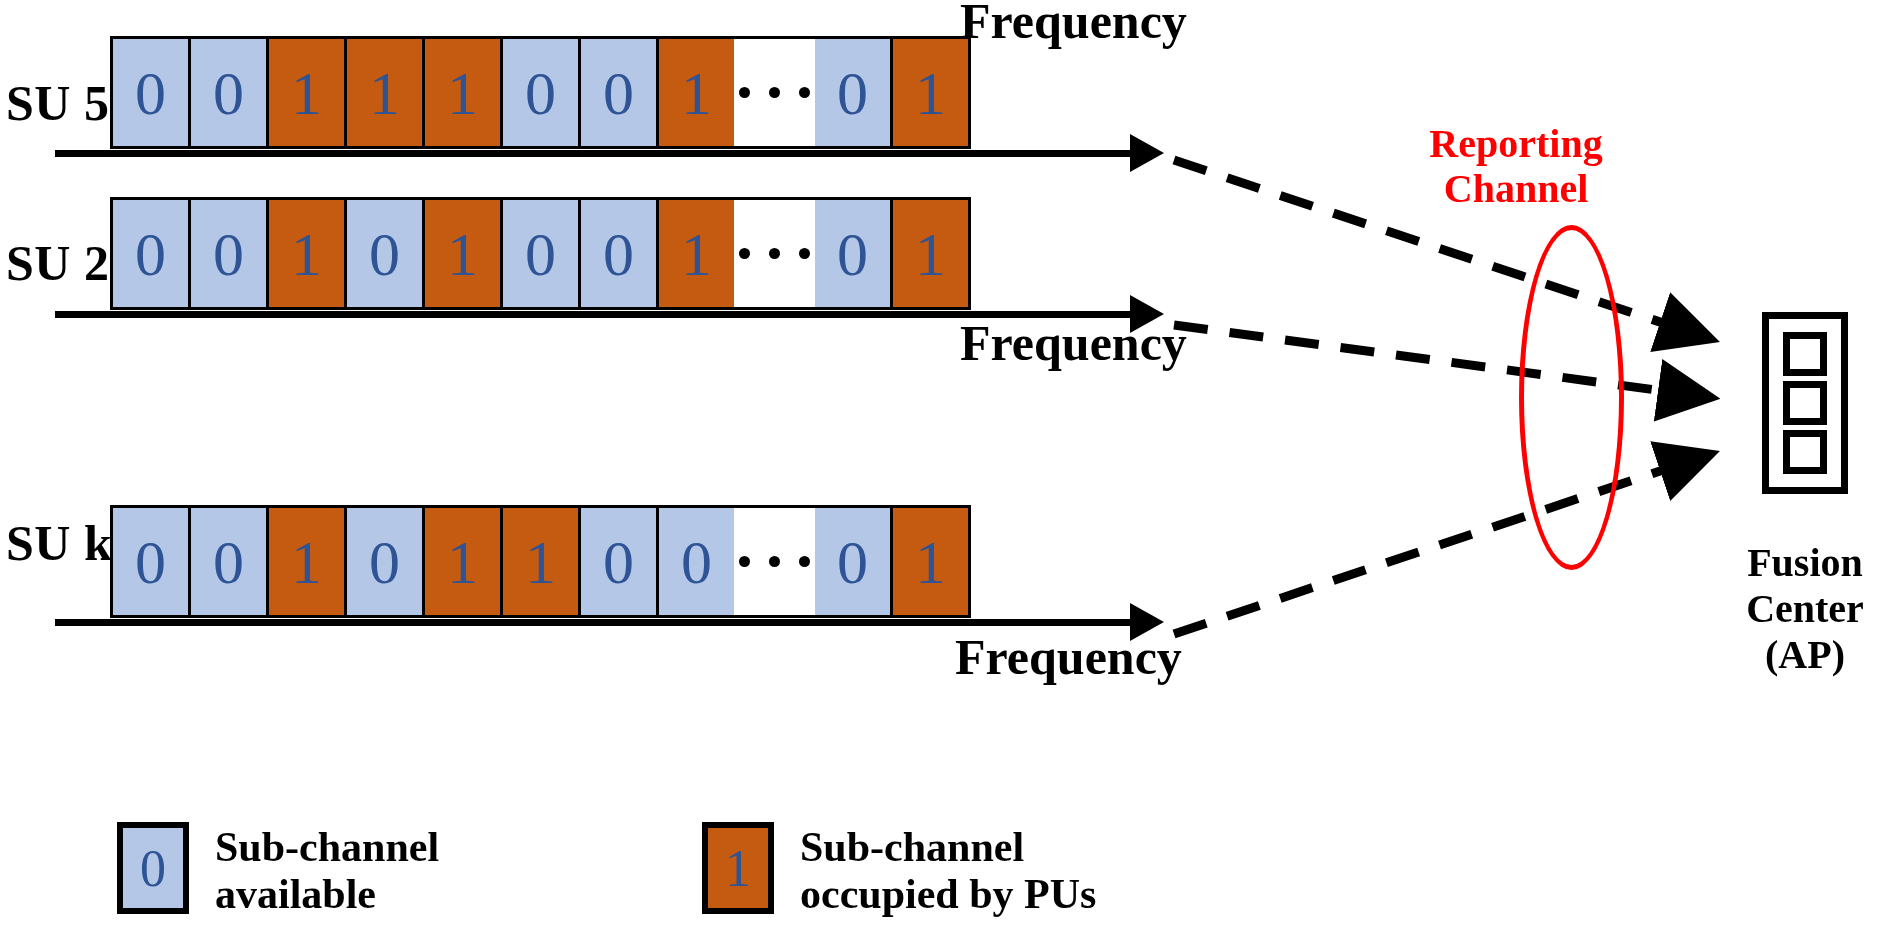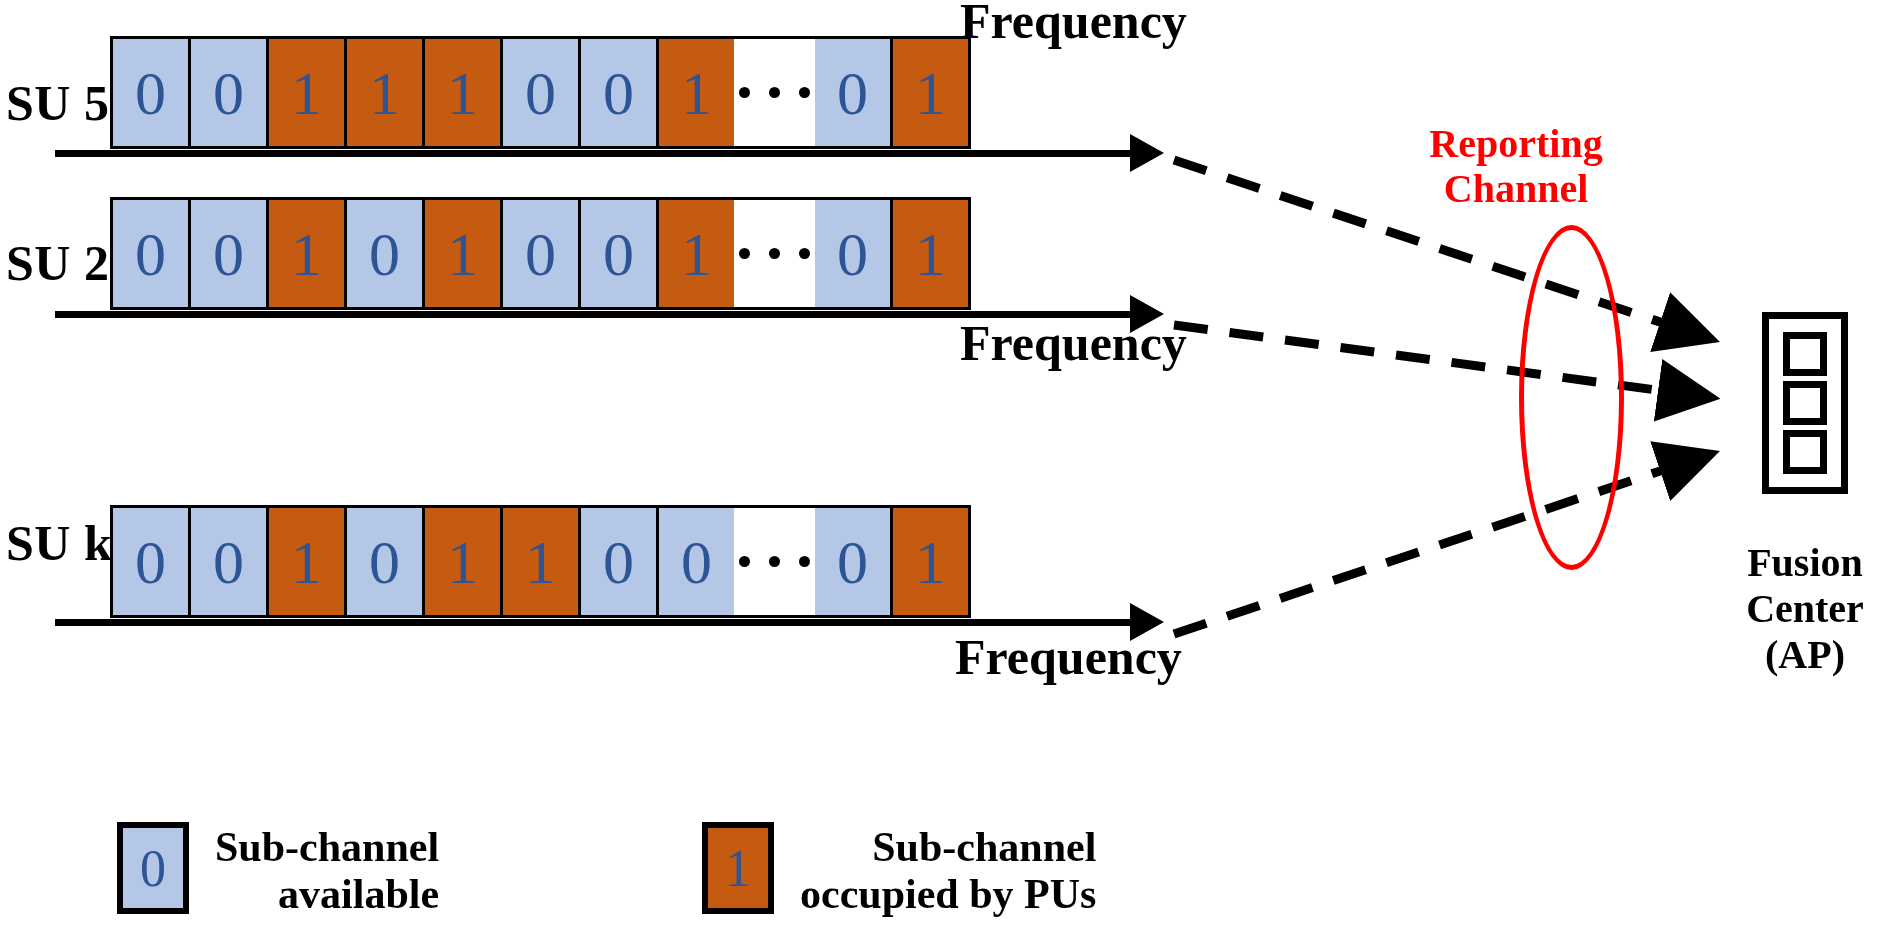--- a/index.html
+++ b/index.html
@@ -167,21 +167,20 @@
   .legend-swatch.one  { background: #C55A11; }
   .legend-text {
     margin-left: 26px;
     font-family: "Liberation Serif", "DejaVu Serif", serif;
     font-weight: bold;
     font-size: 42px;
     color: #000000;
     line-height: 1.13;
     white-space: pre-line;
     padding-top: 2px;
-    text-align: right;
   }
 
   svg.overlay {
     position: absolute;
     left: 0;
     top: 0;
     width: 1883px;
     height: 950px;
     pointer-events: none;
   }

